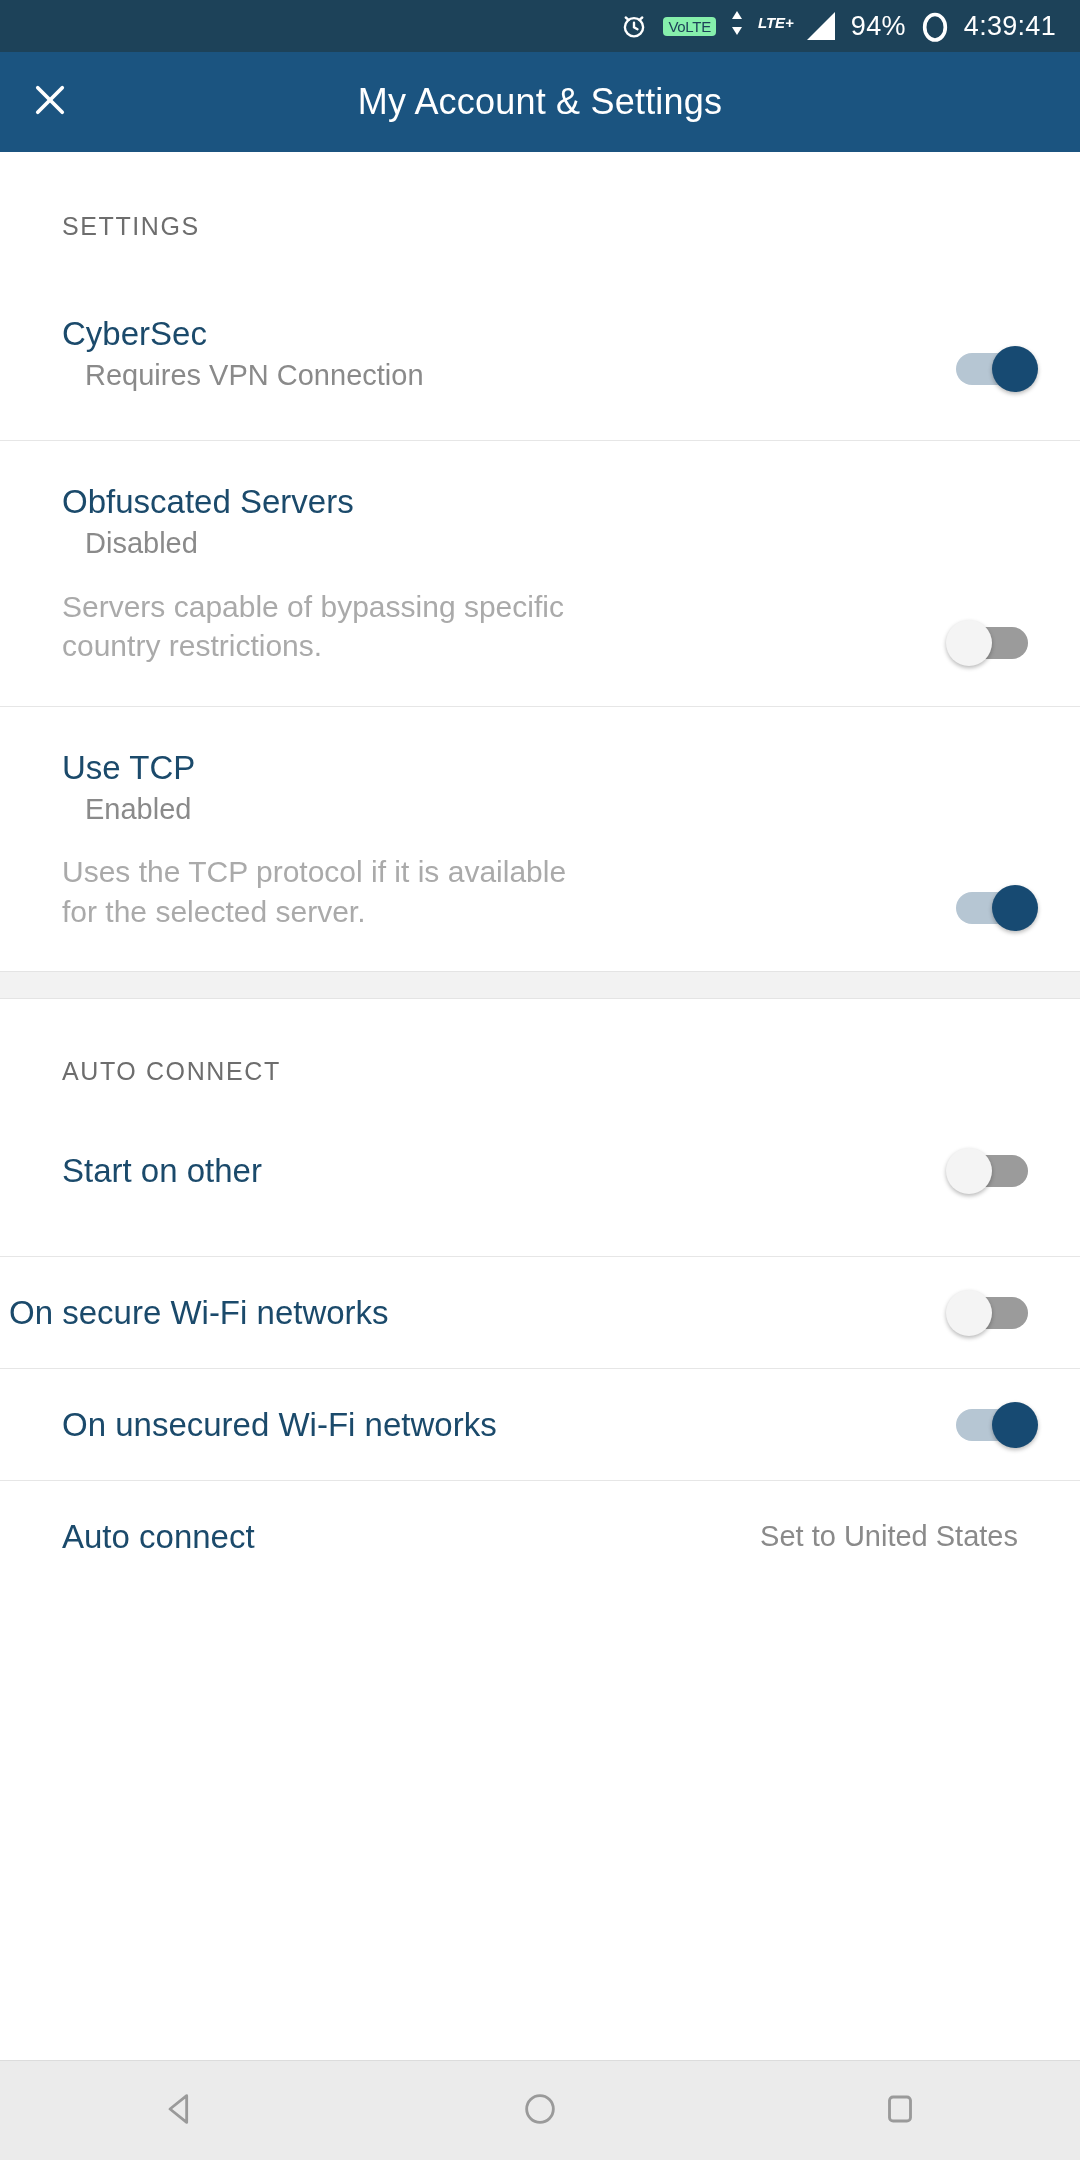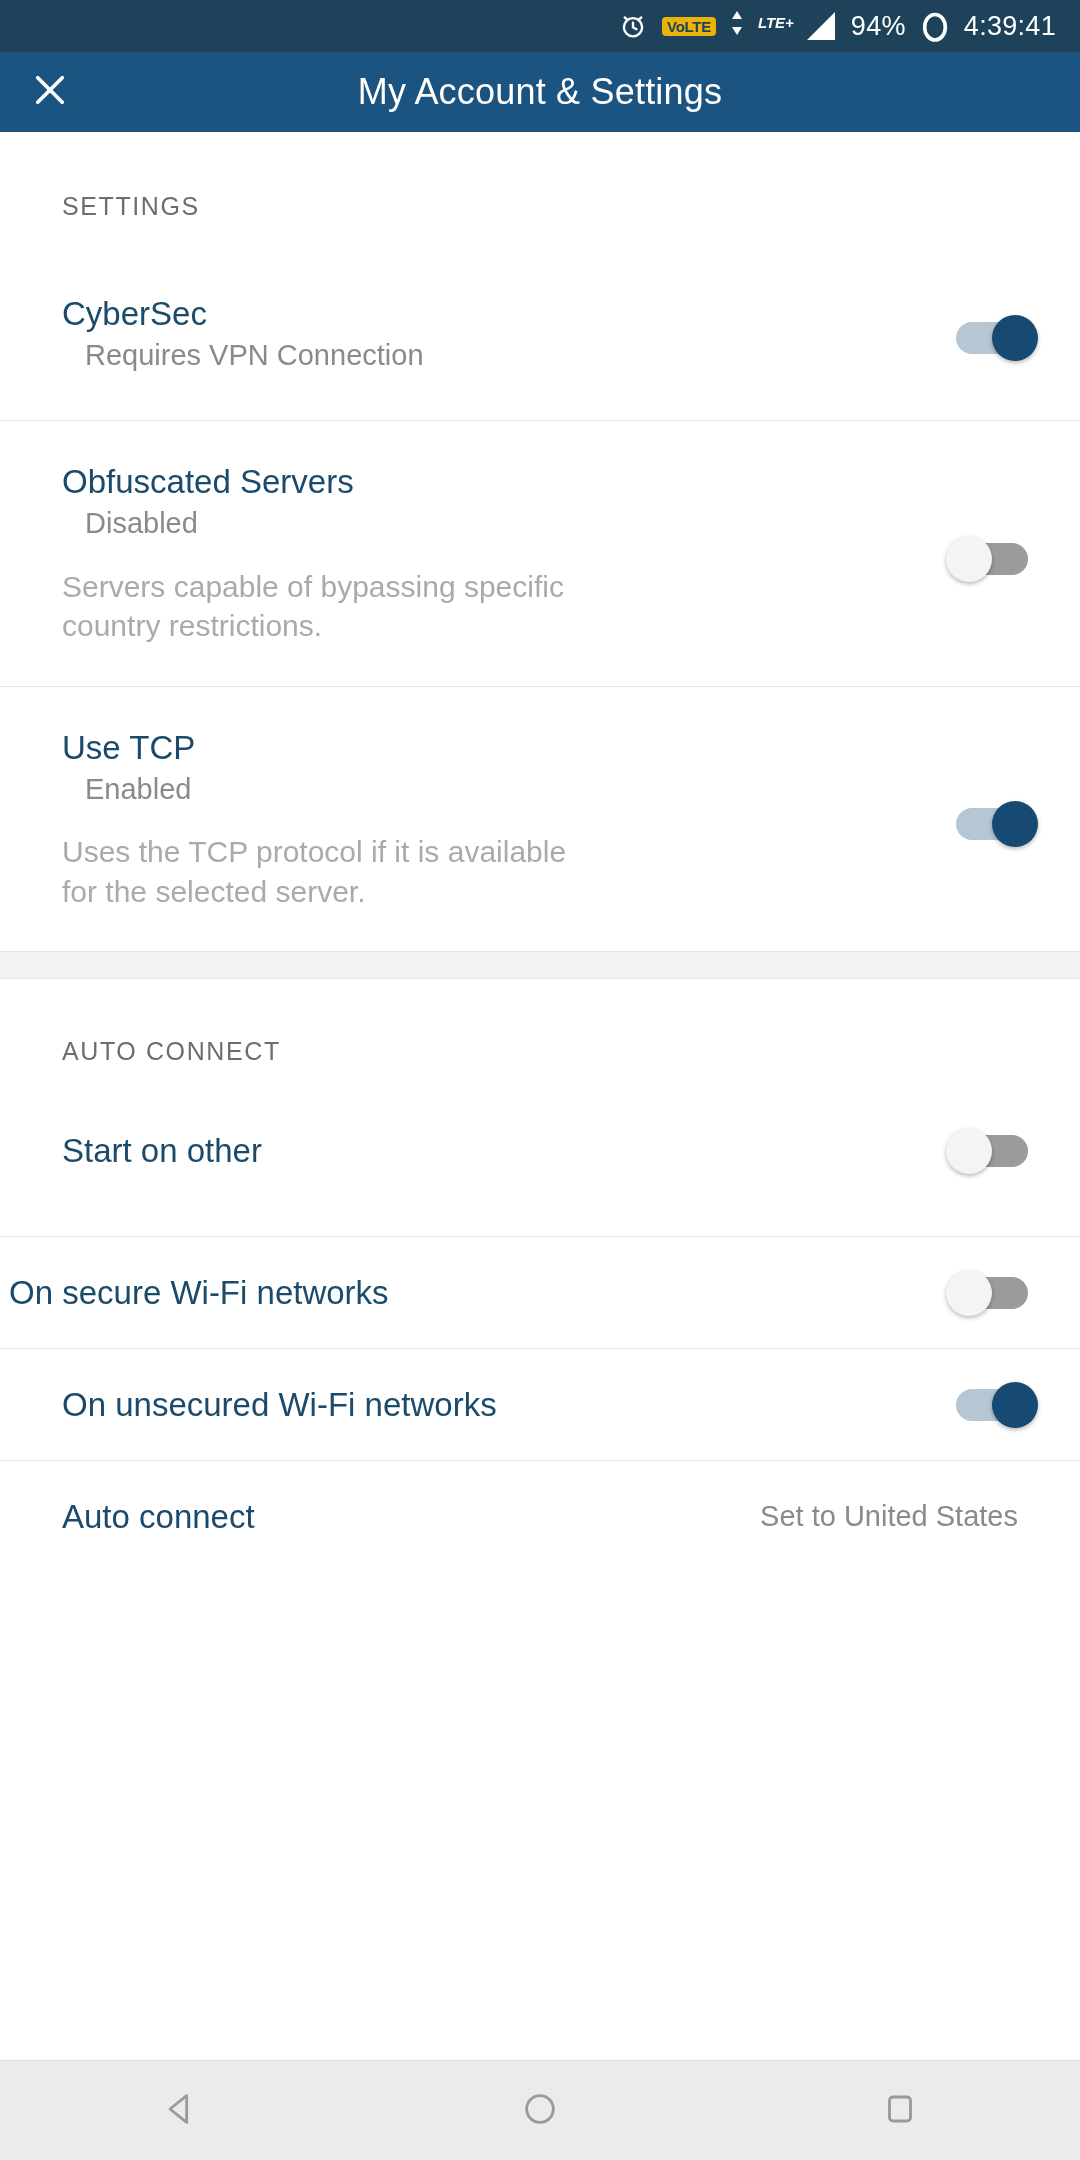--- a/index.html
+++ b/index.html
@@ -13,34 +13,34 @@
   
   .statusbar{
     height:52px; width:100%;
     background:#1d4259;
     display:flex; align-items:center; justify-content:flex-end;
     padding-right:24px; gap:14px;
     color:#ffffff;
   }
   .sb-icon{ display:flex; align-items:center; }
   .volte-badge{
-    background:#eab308; color:#1d4259;
-    font-size:15px; font-weight:bold;
+    background:#86efac; color:#1d4259;
+    font-size:15px; font-weight:normal;
     border-radius:4px; padding:2px 5px;
     letter-spacing:-0.3px; line-height:1;
     display:flex; align-items:center;
   }
   .sb-text{ font-size:27px; letter-spacing:0.3px; }
   .lte-group{ display:flex; align-items:flex-end; gap:9px;font-style:italic; }
   .lte-label{ font-size:15px; font-weight:bold; line-height:1; margin-bottom:12px;}
   .arrows{ display:flex; flex-direction:column; justify-content:center; gap:3px; margin-bottom:6px;}
 
   
   .appbar{
-    height:80px; width:100%;
+    height:100px; width:100%;
     background:#1b5480;
     display:flex; align-items:center;
     position:relative;
   }
   .close-btn{
     width:100px; height:100px;
     display:flex; align-items:center; justify-content:center;
     cursor:pointer;
   }
   .appbar-title{
@@ -66,21 +66,21 @@
     padding:60px 0 0 62px;
   }
   .gap-band{
     height:28px;
     background:#f2f2f2;
     border-top:1px solid #e4e4e4;
     border-bottom:1px solid #e4e4e4;
   }
 
   .row{
-    display:flex; align-items:center;
+    display:flex; align-items:flex-end;
     padding:0 42px 0 62px;
     position:relative;
     cursor:pointer;
   }
   .row-divider{ border-top:1px solid #e6e6e6; }
   .row-text{ flex:1; min-width:0; }
   .row-title{
     color:#1b4a6b;
     font-size:33px;
     line-height:1.15;

